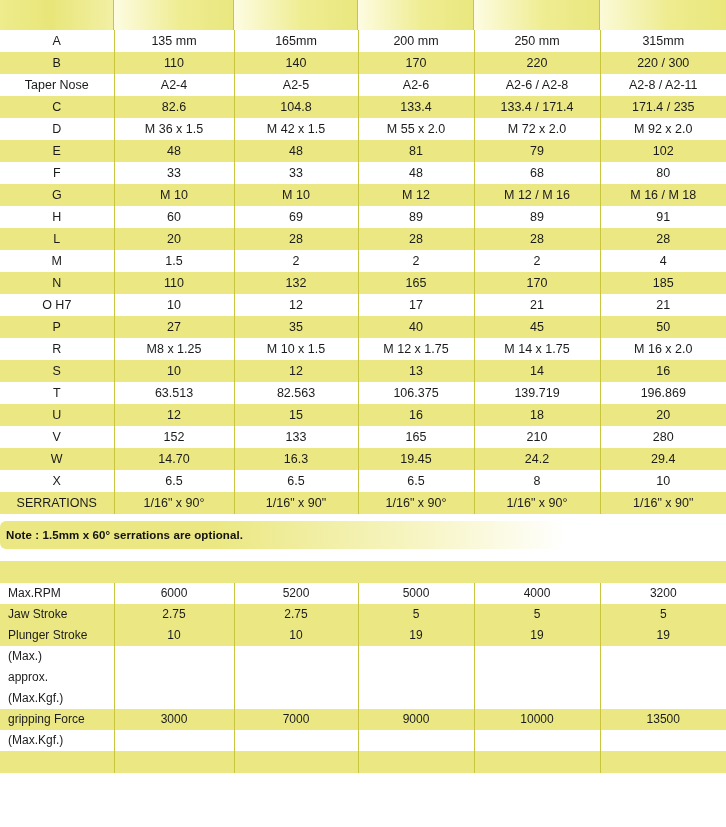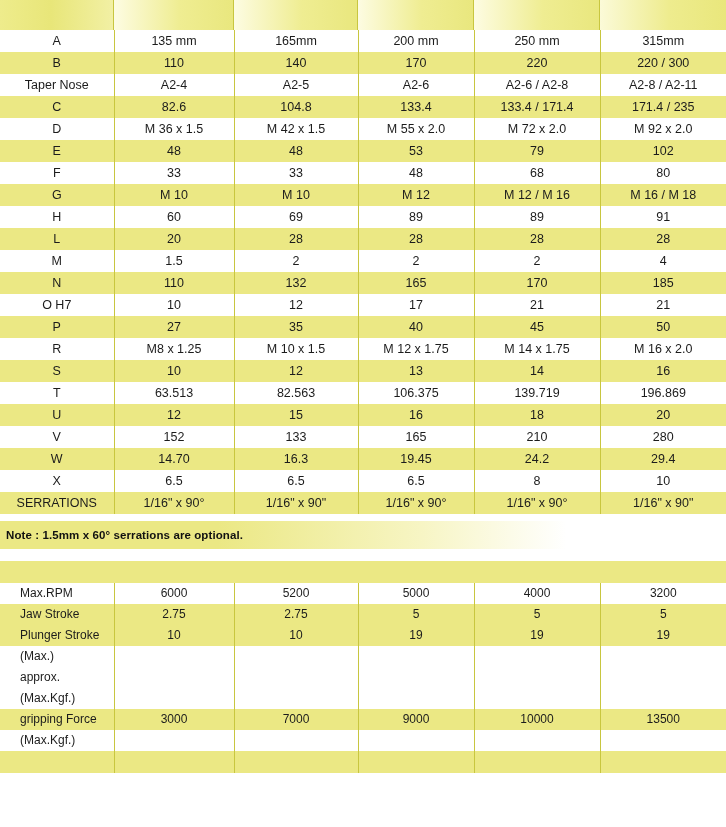--- a/index.html
+++ b/index.html
@@ -51,39 +51,39 @@
   .hdrband .seg.s3{width:116px;}
   .hdrband .seg.s4{width:126px;}
   .hdrband .seg.s5{width:126px;border-right:none;
     background:linear-gradient(to right,#fbfad8 0%,#eeec8e 55%,#e9e77c 100%);}
 
   
   .notewrap{
     height:28px;
     margin-top:7px;
     background:linear-gradient(to right,#ebe884 0%,#ebe884 30%,#f7f5c4 58%,#ffffff 78%,#ffffff 100%);
-    display:flex;align-items:center;
+    display:flex;align-items:center;border-radius:6px;
   }
   .note{
     font-size:11.5px;
     font-weight:bold;
     color:#111;
     padding-left:6px;
     letter-spacing:0.1px;
   }
 
   
   .gap{height:12px;background:#ffffff;}
   .hdrband2{height:22px;width:726px;background:#ebe884;}
 
   
   .tbl2 td{height:21px;line-height:21px;font-size:12px;}
   .tbl2 td.lab{
     text-align:left;
-    padding-left:20px;
+    padding-left:8px;
   }
   .tailrow td{height:22px;}
 </style>
 </head>
 <body>
 
 <div class="sheet">
 
   <div class="hdrband">
     <div class="seg s0"></div>
@@ -141,21 +141,21 @@
           <td class="sep">M 36 x 1.5</td>
           <td class="sep">M 42 x 1.5</td>
           <td class="sep">M 55 x 2.0</td>
           <td class="sep">M 72 x 2.0</td>
           <td>M 92 x 2.0</td>
         </tr>
         <tr class="rw-yellow">
           <td class="sep">E</td>
           <td class="sep">48</td>
           <td class="sep">48</td>
-          <td class="sep">53</td>
+          <td class="sep">81</td>
           <td class="sep">79</td>
           <td>102</td>
         </tr>
         <tr class="rw-white">
           <td class="sep">F</td>
           <td class="sep">33</td>
           <td class="sep">33</td>
           <td class="sep">48</td>
           <td class="sep">68</td>
           <td>80</td>

